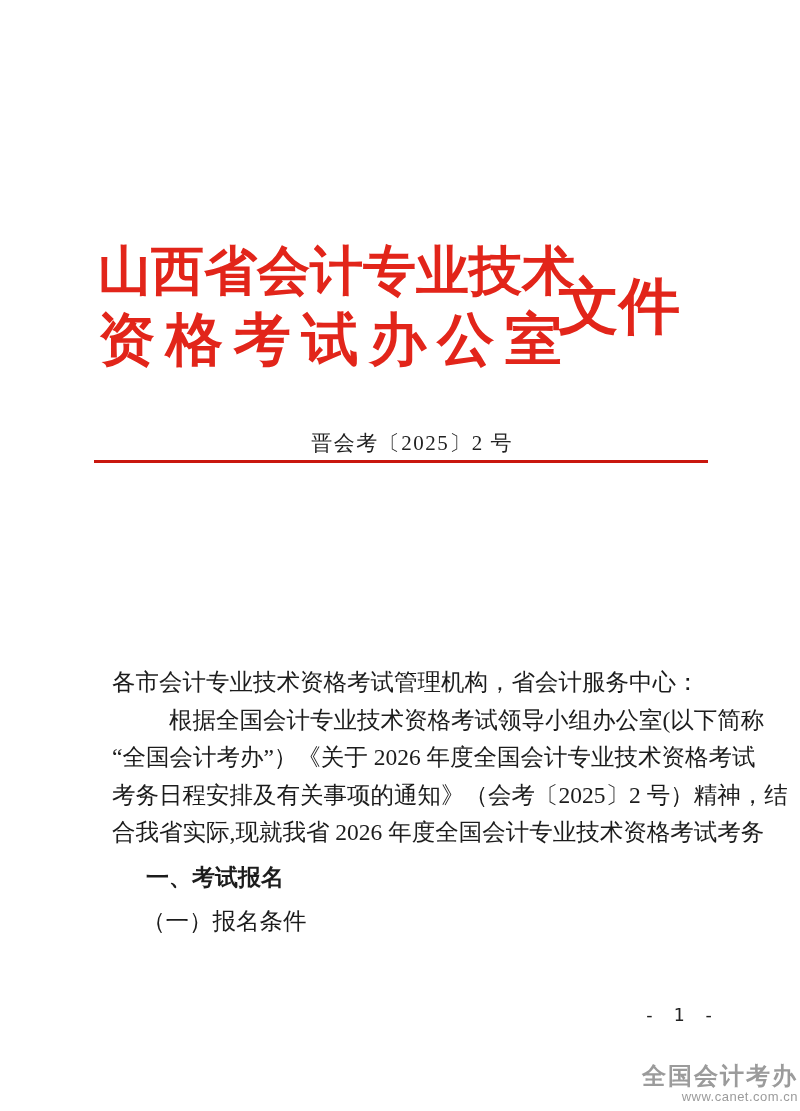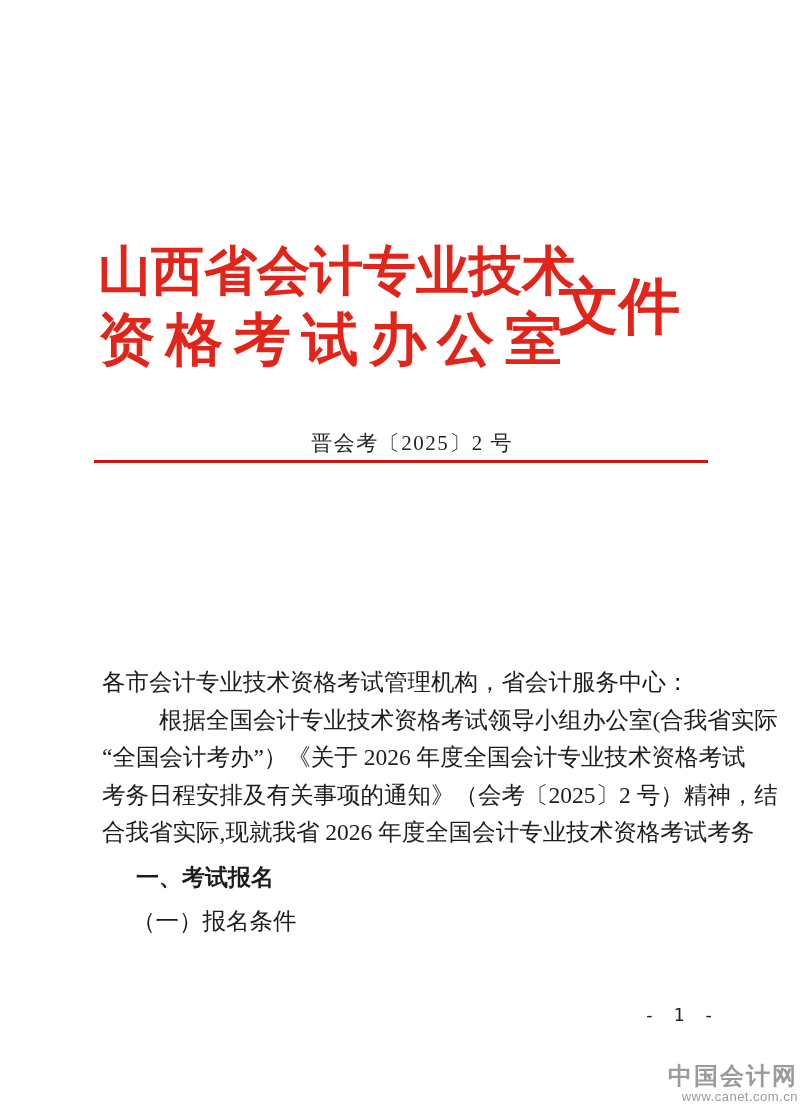--- a/index.html
+++ b/index.html
@@ -21,21 +21,21 @@
   
   .docnum{position:absolute;top:429px;left:0;width:100%;
     text-align:center;font-size:21px;letter-spacing:1.5px;color:#222;margin-left:12px;}
   .redline{position:absolute;top:460px;left:94px;width:614px;height:3px;
     background:#c9170e;}
   
   .title{position:absolute;top:536px;left:50px;width:700px;margin:0;
     text-align:center;font-size:31px;font-weight:bold;line-height:44px;
     color:#121212;letter-spacing:1px;}
   
-  .content{position:absolute;top:664px;left:102px;width:612px;
+  .content{position:absolute;top:664px;left:112px;width:612px;
     font-size:23.5px;line-height:37.5px;color:#1c1c1c;}
   .content p{margin:0;white-space:nowrap;}
   .indent{text-indent:57px;}
   .heading{font-weight:bold;text-indent:34px;margin-top:7px !important;
     font-family:"Liberation Sans",sans-serif;font-size:23px;}
   .subheading{text-indent:30px;margin-top:7px !important;}
   
   .pagenum{position:absolute;top:1004px;left:641px;width:80px;
     text-align:center;font-size:18px;letter-spacing:4px;color:#222;
     font-family:"DejaVu Sans Mono",monospace;}
@@ -80,28 +80,28 @@
       </div>
   </header>
 
   <div class="docnum">晋会考〔2025〕2 号</div>
 
   <div class="redline"></div>
 
 
   <main class="content">
     <p>各市会计专业技术资格考试管理机构，省会计服务中心：</p>
-    <p class="indent">根据全国会计专业技术资格考试领导小组办公室(合我省实际</p>
+    <p class="indent">根据全国会计专业技术资格考试领导小组办公室(以下简称</p>
     <p>“全国会计考办”）《关于 2026 年度全国会计专业技术资格考试</p>
     <p>考务日程安排及有关事项的通知》（会考〔2025〕2 号）精神，结</p>
     <p>合我省实际,现就我省 2026 年度全国会计专业技术资格考试考务</p>
     <p class="heading">一、考试报名</p>
     <p class="subheading">（一）报名条件</p>
   </main>
 
   <div class="pagenum">- 1 -</div>
 
   <div class="watermark">
-    <div class="wm-name">中国会计网</div>
+    <div class="wm-name">全国会计考办</div>
     <div class="wm-url">www.canet.com.cn</div>
   </div>
 
 </div>
 
 </body></html>

